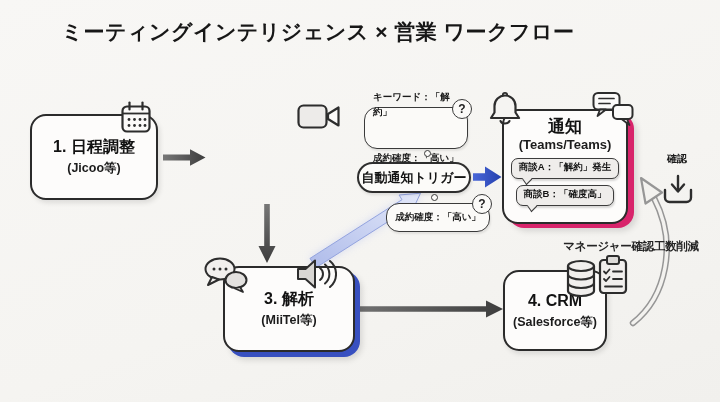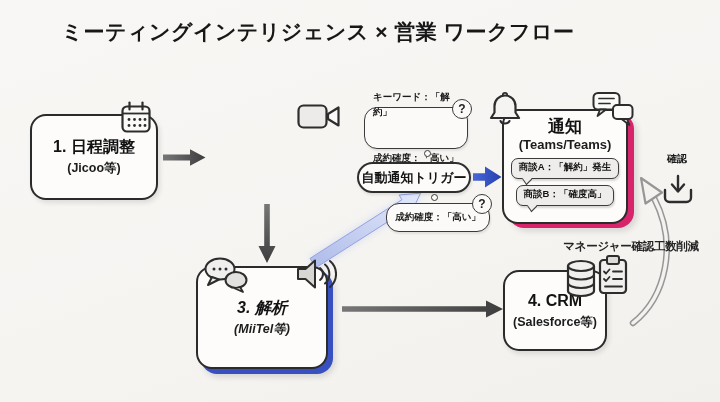--- a/index.html
+++ b/index.html
@@ -16,22 +16,22 @@
   
   .node {
     position:absolute; background:#fdfcfb; border:2.5px solid #2b2b2b; border-radius:16px;
     display:flex; flex-direction:column; align-items:center; justify-content:center;
     z-index:2; box-shadow:2px 3px 5px rgba(0,0,0,.10);
   }
   .node .label   { font-size:16px; font-weight:700; color:#121212; line-height:1.25; }
   .node .sublabel{ font-size:12.5px; font-weight:700; color:#1c1c1c; margin-top:3px; }
   #node-schedule { left:30px;  top:114px; width:128px; height:86px; }
   #node-meeting  { left:205px; top:113px; width:130px; height:88px; }
-  #node-analysis { left:196px; top:266px; width:132px; height:103px;
-                   box-shadow:5px 5px 0 0 #3850c0, 7px 8px 6px rgba(0,0,0,.13);font-style:italic; }
+  #node-analysis { left:223px; top:266px; width:132px; height:86px;
+                   box-shadow:5px 5px 0 0 #3850c0, 7px 8px 6px rgba(0,0,0,.13); }
   #node-crm      { left:503px; top:270px; width:104px; height:81px; }
   #node-notification {
     left:502px; top:109px; width:126px; height:115px; justify-content:flex-start; padding-top:5px;
     box-shadow:6px 4px 0 0 #d8246b, 9px 7px 6px rgba(0,0,0,.13);
   }
   #node-notification .label    { font-size:17px; }
   #node-notification .sublabel { font-size:13px; margin-top:0; }
   .pill {
     position:relative; margin-top:6px; background:#efedeb; border:1.5px solid #3c3c3c;
     border-radius:7px; padding:2px 7px 4px; font-size:9.5px; font-weight:700; color:#141414;

